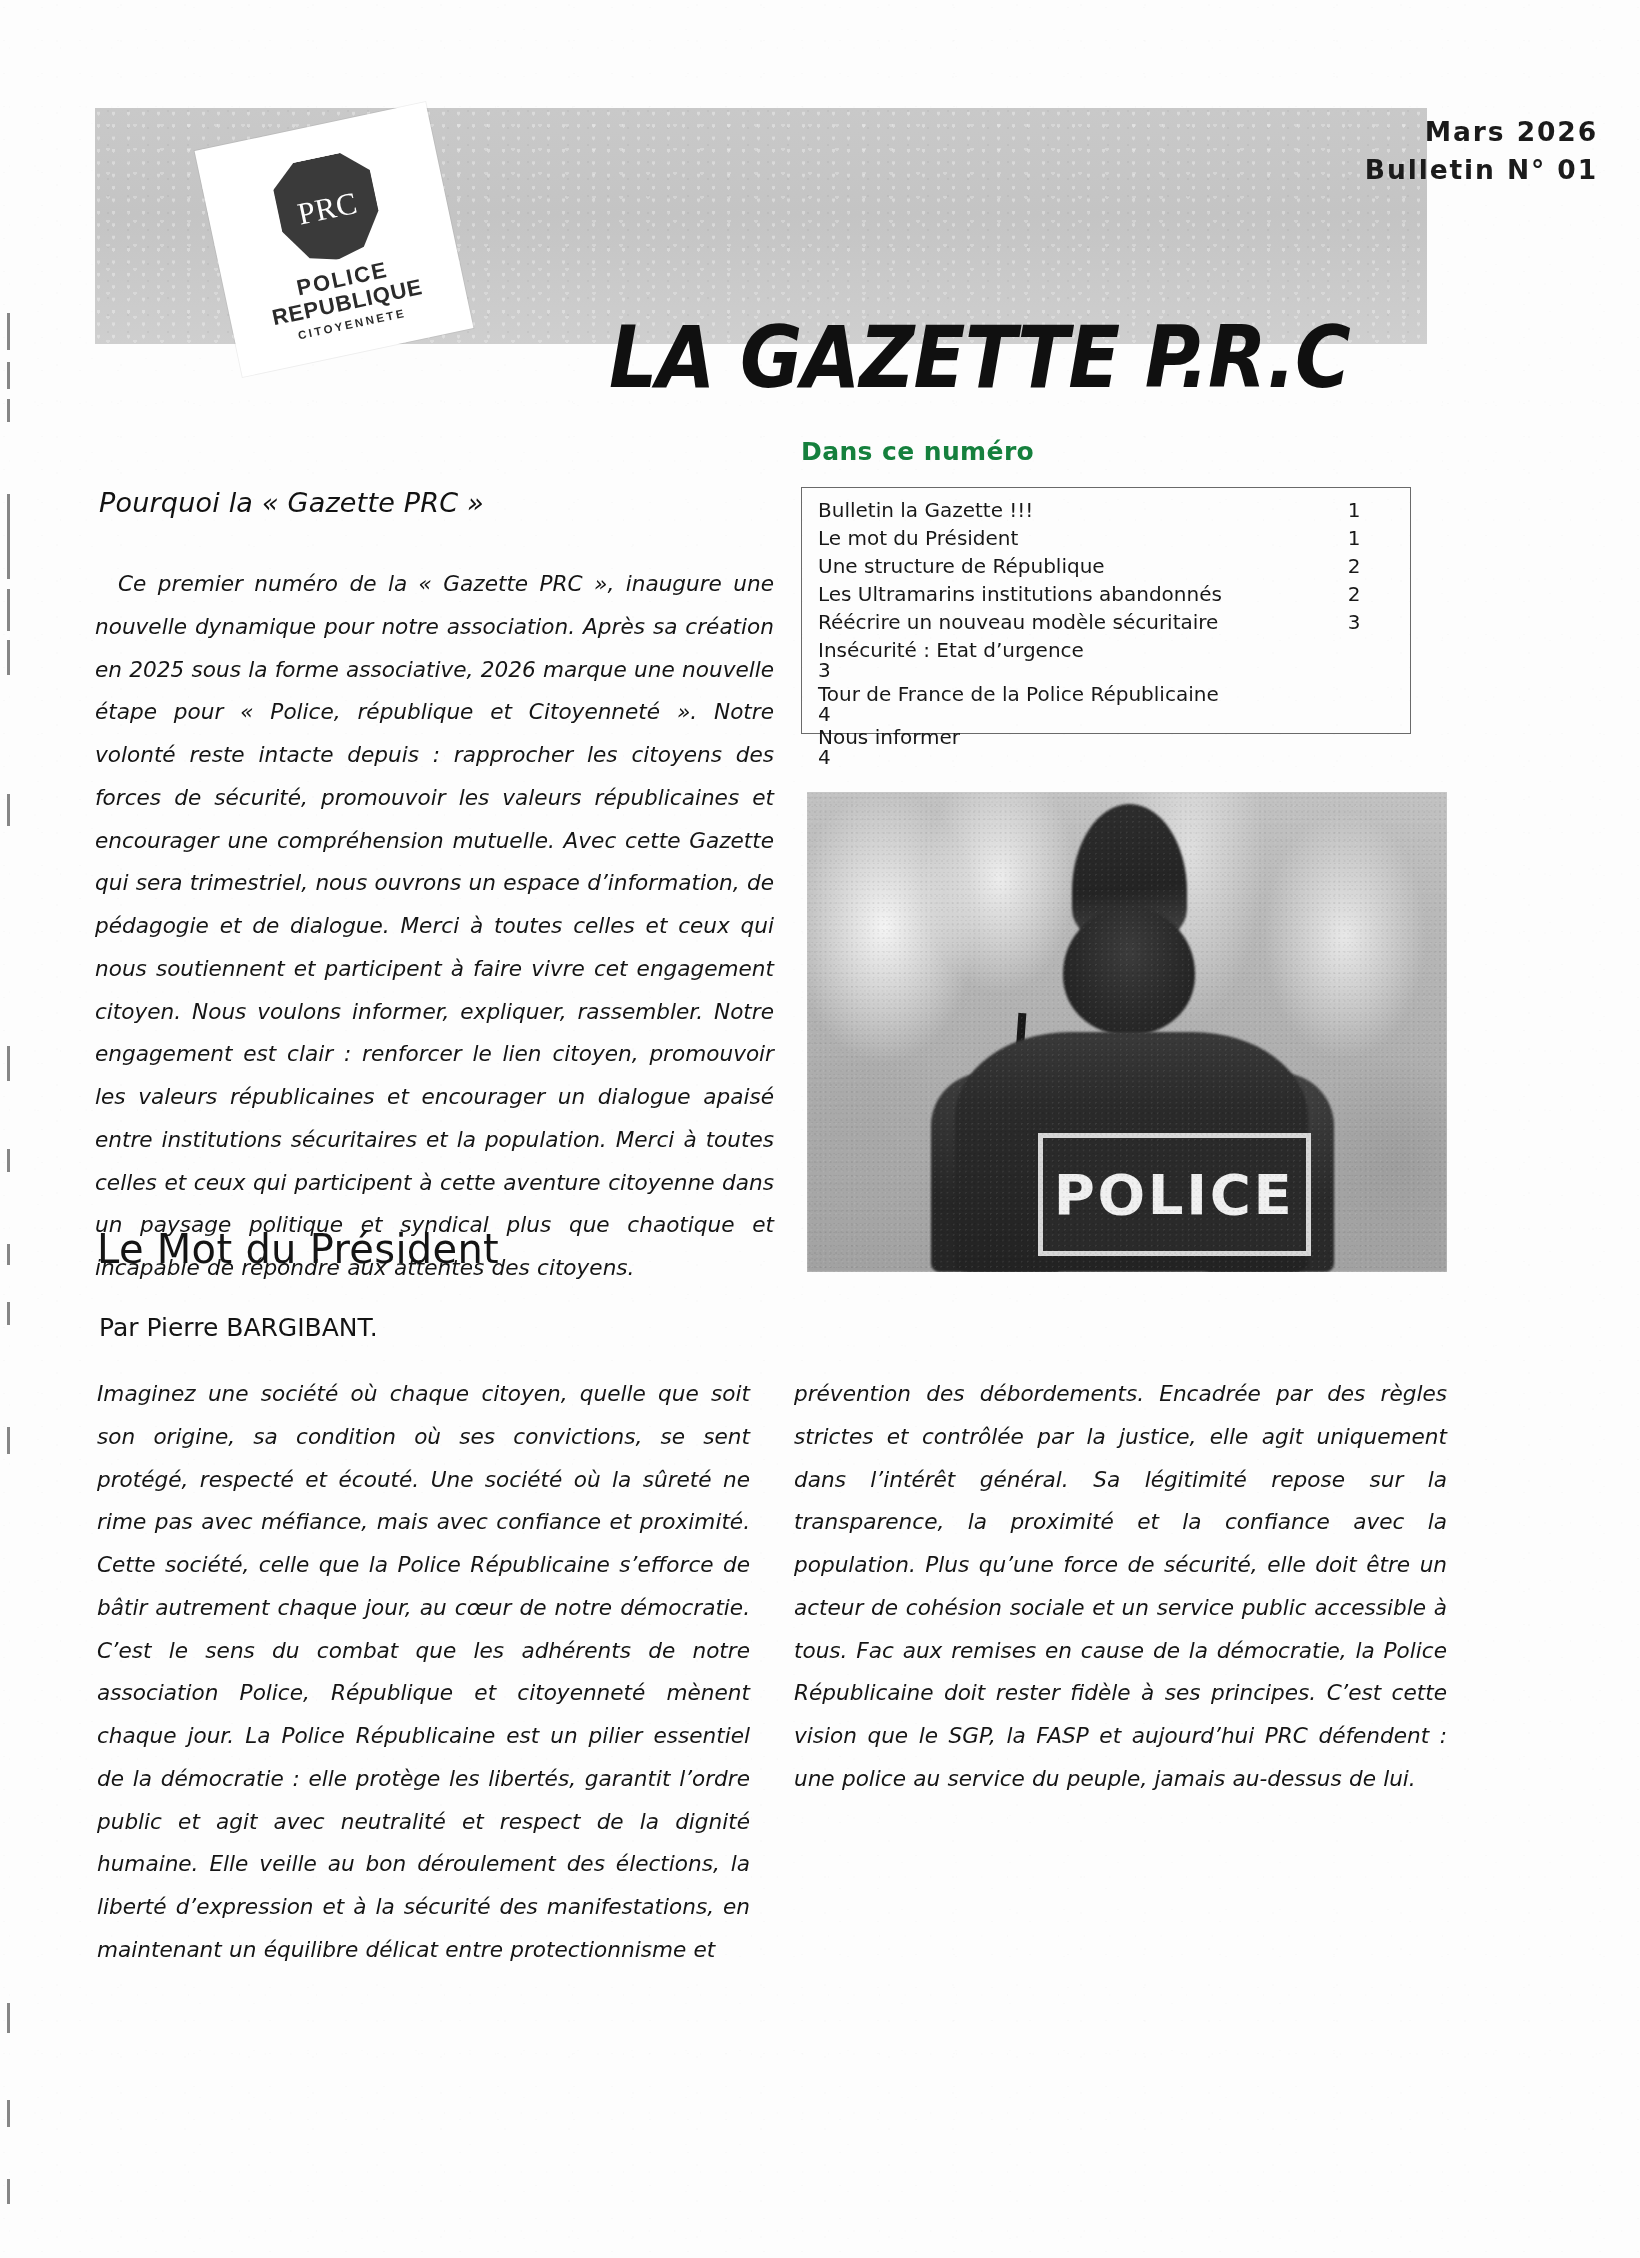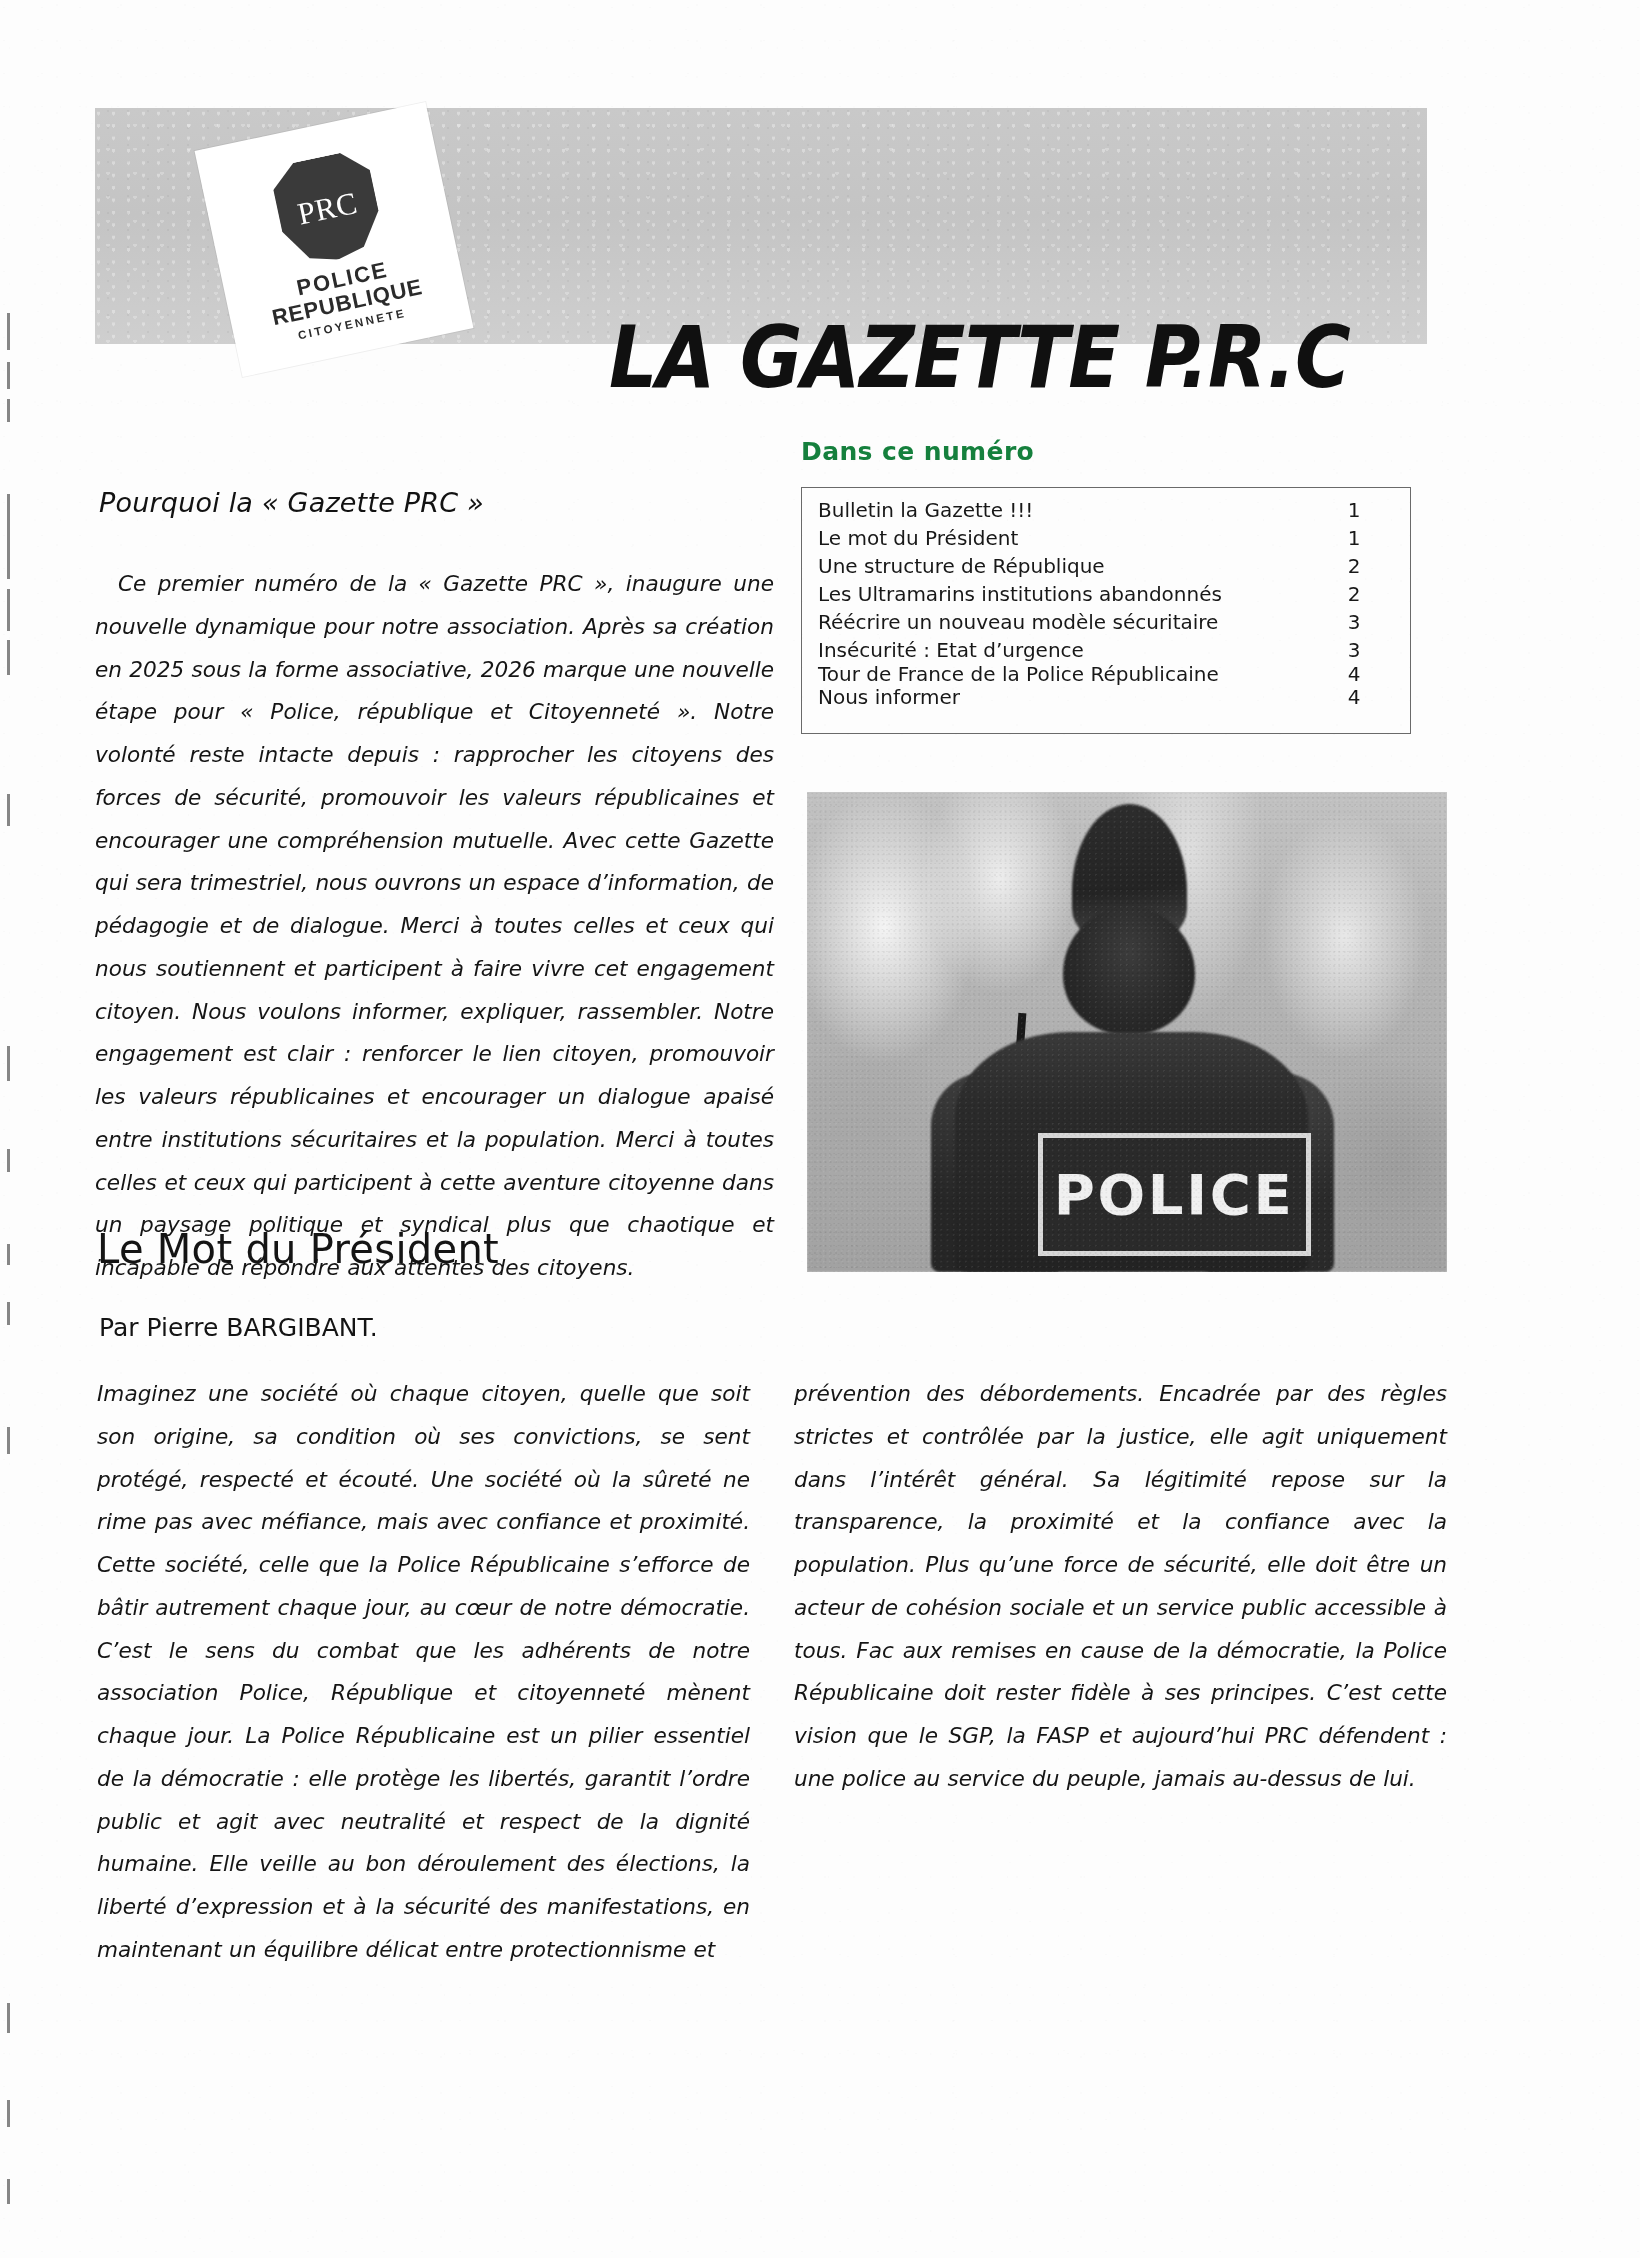--- a/index.html
+++ b/index.html
@@ -172,21 +172,21 @@
   .toc-row {
     display: flex;
     justify-content: space-between;
     align-items: baseline;
     font-size: 20px;
     color: #181818;
     line-height: 1.0;
     margin-bottom: 8px;
     font-family: "DejaVu Sans", sans-serif;
   }
-  .toc-row.tight { margin-bottom: 3.5px; }
+  .toc-row.tight { margin-bottom: 3.5px; flex-direction: column; }
   .toc-label { white-space: nowrap; }
   .toc-page { padding-right: 26.5px; }
 
   
   #photo {
     position: absolute;
     left: 807px;
     top: 792px;
     width: 640px;
     height: 480px;
@@ -354,20 +354,24 @@
     <div id="logo-inner">
       <div class="shield">
         <span class="shield-text">PRC</span>
       </div>
       <div class="logo-line1">POLICE</div>
       <div class="logo-line2">REPUBLIQUE</div>
       <div class="logo-line3">CITOYENNETE</div>
     </div>
   </div>
 
+  <div id="issue-block">
+    <div class="issue-line">Mars 2026</div>
+    <div class="issue-line">Bulletin N° 01</div>
+  </div>
 
   <div id="masthead">LA GAZETTE P.R.C</div>
 
   <div id="toc-title">Dans ce numéro</div>
 
   <div id="toc-box">
     <div class="toc-row">
       <span class="toc-label">Bulletin la Gazette !!!</span>
       <span class="toc-page">1</span>
     </div>

